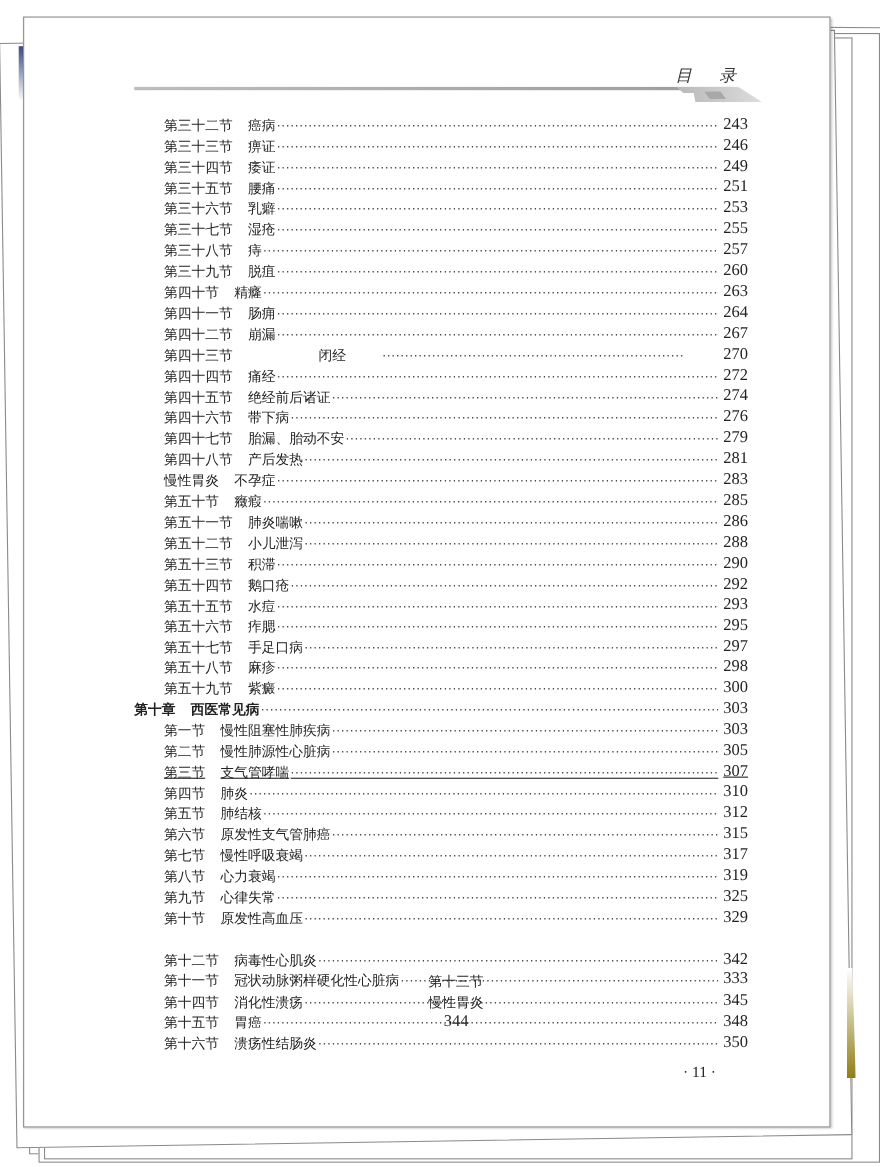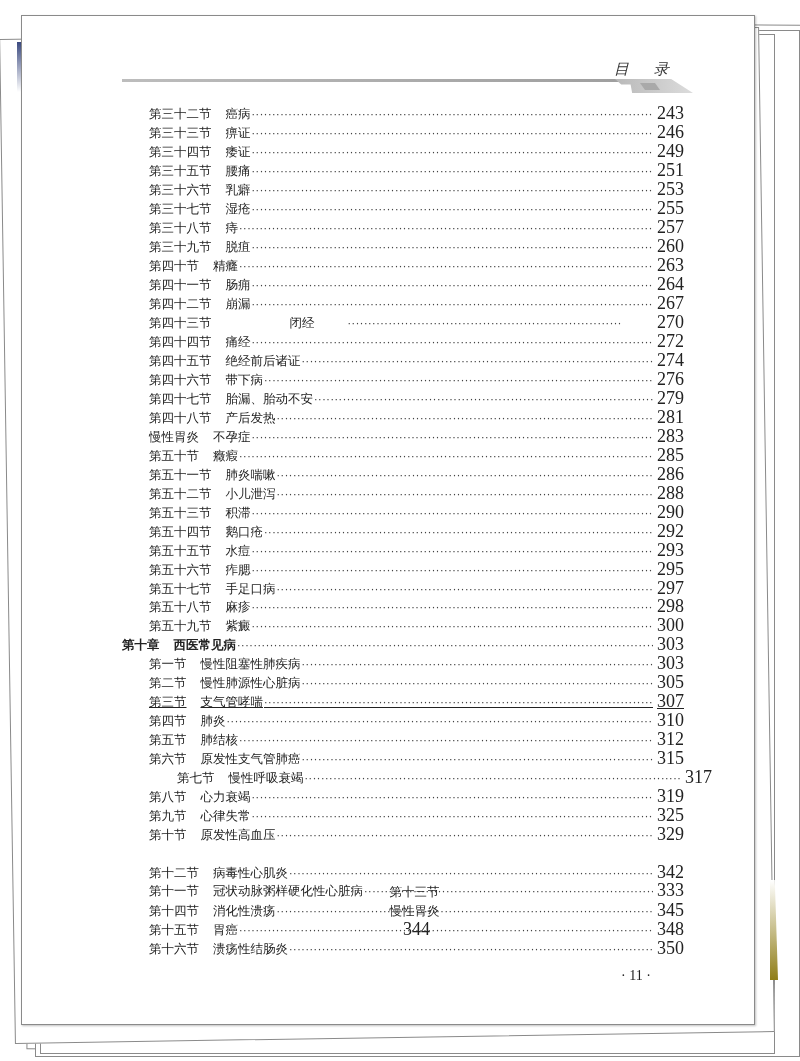--- a/index.html
+++ b/index.html
@@ -31,21 +31,21 @@
 
   .toc { position:absolute; left:0; top:104px; width:800px; }
   .toc-row { position:absolute; height:19px; line-height:19px; font-size:12.5px; display:flex; align-items:center; }
   .toc-row.section { left:149px; width:531px; }
   .toc-row.chapter { left:122px; width:558px; font-family:"DejaVu Sans","Liberation Sans",sans-serif; font-weight:bold; }
   .num { white-space:nowrap; }
   .gap { display:inline-block; width:14px; }
   .title { white-space:nowrap; }
   .leader { flex:1; overflow:hidden; white-space:nowrap; margin:0 4px 0 1px; color:#444; font-size:11px; letter-spacing:0.6px; position:relative; top:1px; }
   .leader::before { content:"··························································································································································"; font-family:"DejaVu Sans",sans-serif; font-weight:normal; }
-  .page { font-family:"Liberation Serif","DejaVu Serif",serif; font-size:18px; width:23px; text-align:right; font-weight:normal; }
+  .page { font-family:"Liberation Serif","DejaVu Serif",serif; font-size:15px; width:23px; text-align:right; font-weight:normal; }
 
   .folio { position:absolute; left:621px; top:968px; font-family:"Liberation Serif",serif; font-size:14px; color:#222; }
 </style>
 </head>
 <body>
 
 <div class="sheet sheet-back2"></div>
 <div class="sheet sheet-back3"></div>
 <div class="sheet sheet-back4"></div>
 <div class="sheet sheet-back1"></div>
@@ -297,21 +297,21 @@
       <span class="leader"></span>
       <span class="page">312</span>
     </div>
     <div class="toc-row section" style="top: 645.32px;">
       <span class="num">第六节</span>
       <span class="gap"></span>
       <span class="title">原发性支气管肺癌</span>
       <span class="leader"></span>
       <span class="page">315</span>
     </div>
-    <div class="toc-row section" style="top: 664.3px; margin-left: 28px;">
+    <div class="toc-row section" style="top: 664.3px;">
       <span class="num">第七节</span>
       <span class="gap"></span>
       <span class="title">慢性呼吸衰竭</span>
       <span class="leader"></span>
       <span class="page">317</span>
     </div>
     <div class="toc-row section" style="top: 683.28px;">
       <span class="num">第八节</span>
       <span class="gap"></span>
       <span class="title">心力衰竭</span>

